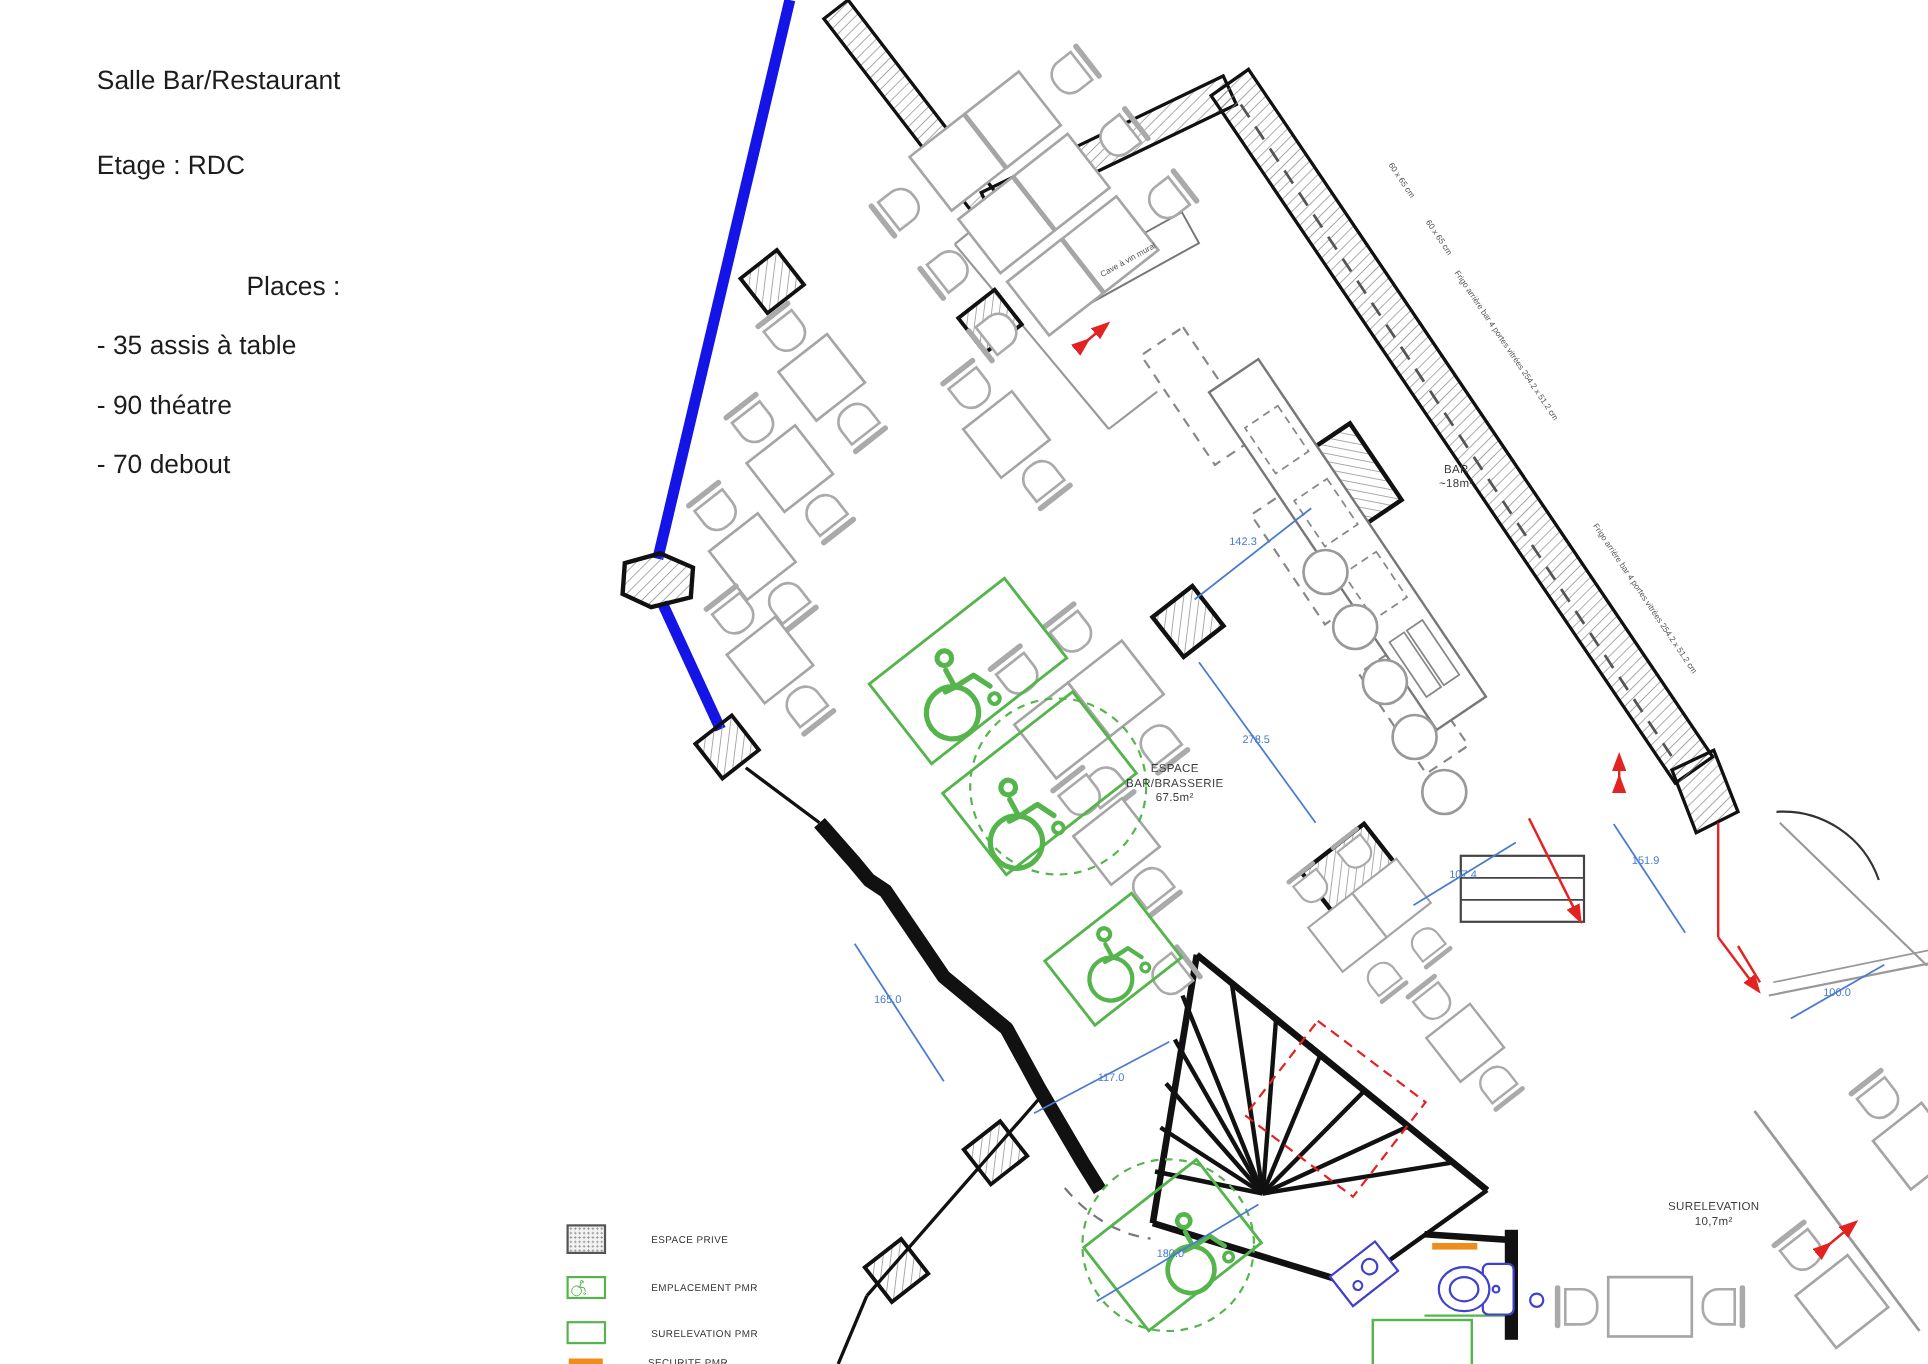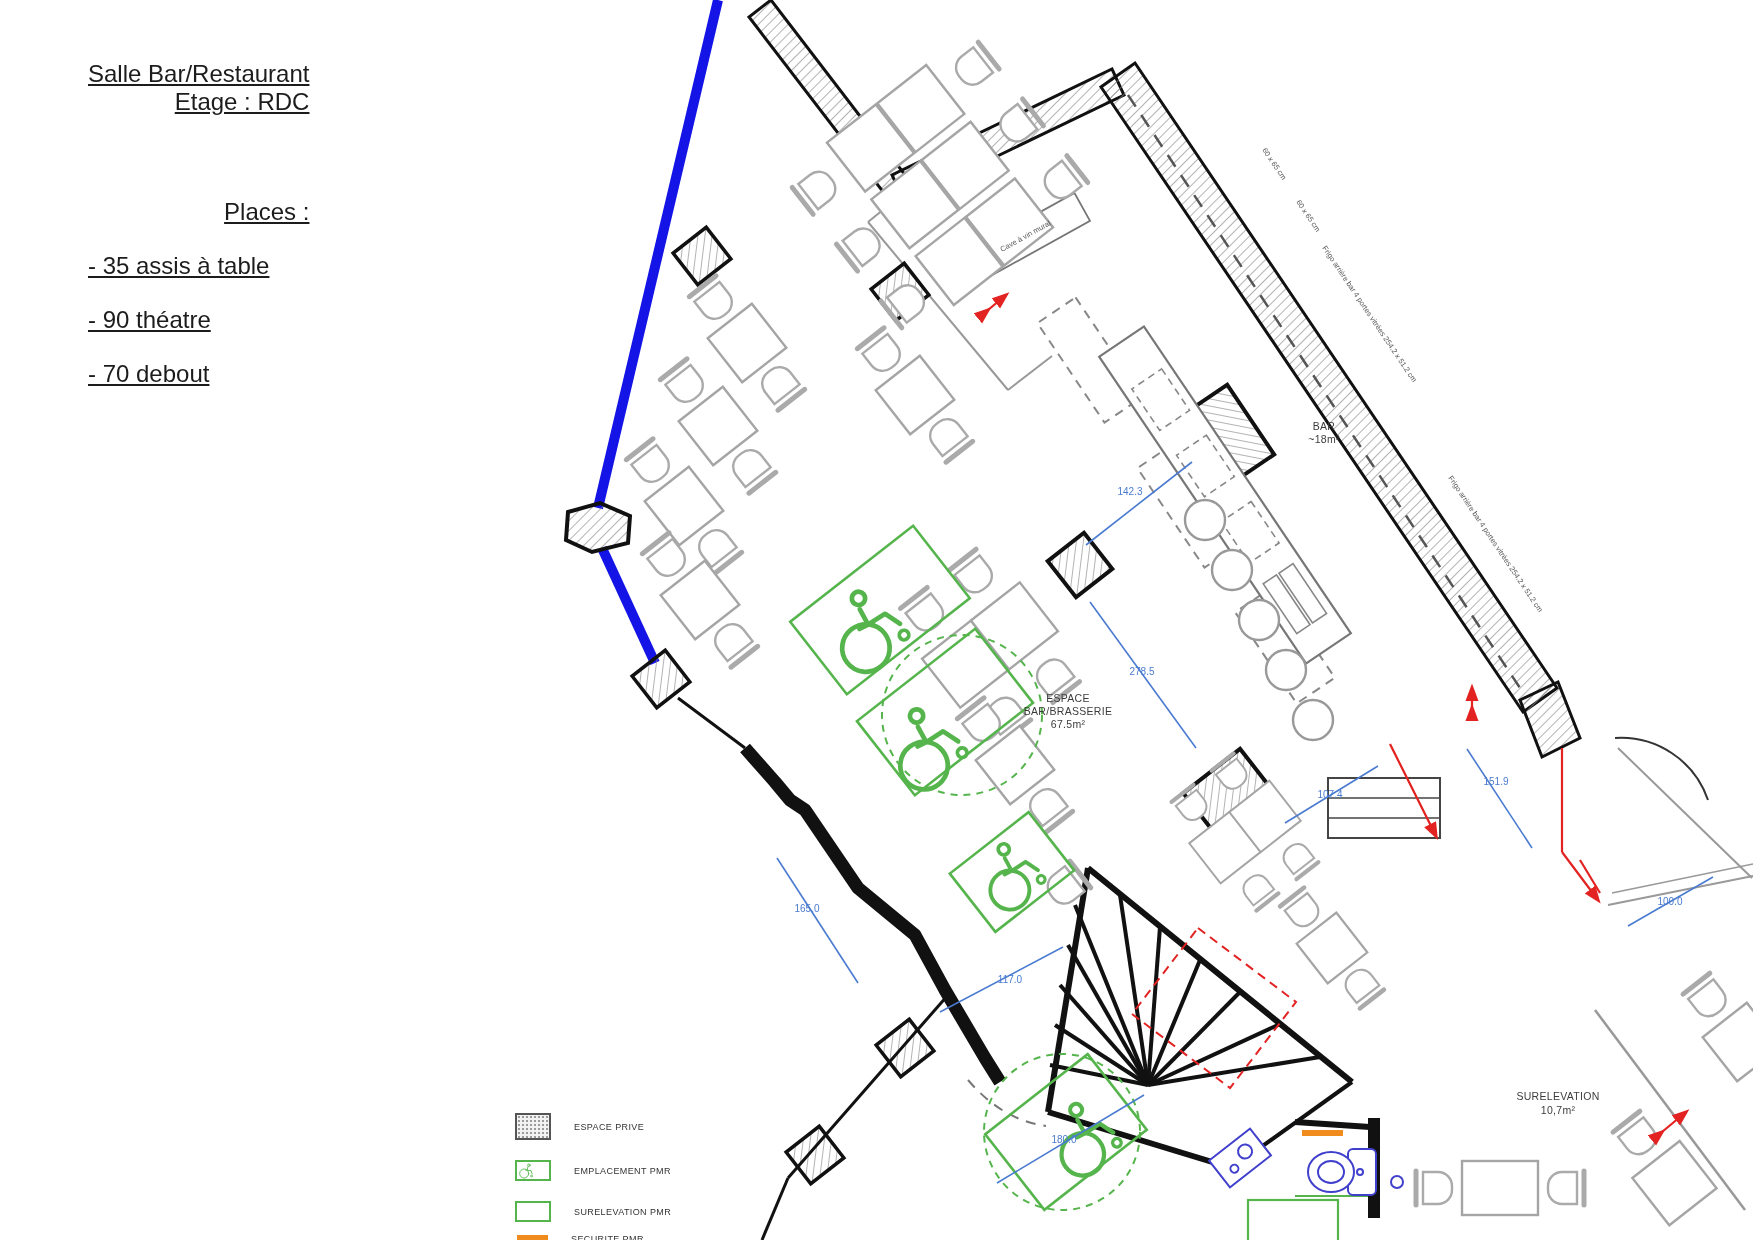--- a/index.html
+++ b/index.html
@@ -1,26 +1,26 @@
 <!DOCTYPE html>
 <html><head>
 <meta charset="utf-8">
 <style>
   html,body{margin:0;padding:0;background:#fff;}
   #page{position:relative;width:1753px;height:1240px;background:#fff;overflow:hidden;
         font-family:"Liberation Sans", sans-serif;}
   
-  #info{position:absolute;left:88px;top:60px;color:#1c1c1c;text-decoration:underline;}
+  #info{position:absolute;left:88px;top:60px;color:#1c1c1c;}
   #info .title{font-size:24px;margin:0 0 0 0;}
-  #info .floor{font-size:24px;text-align:right;}
+  #info .floor{font-size:24px;margin-top:49px;}
   #info .places-h{font-size:24px;margin-top:82px;text-align:right;}
   #info .pl{font-size:24px;margin-top:26px;}
   
   #legend{position:absolute;left:515px;top:1113px;}
-  .lg-row{display:flex;align-items:center;}
+  .lg-row{display:flex;align-items:center;gap:18px;}
   .lg-row + .lg-row{margin-top:20px;}
   .sw{box-sizing:border-box;flex:0 0 auto;}
   .sw-prive{width:36px;height:27px;border:2px solid #555;
             background-image:radial-gradient(#9a9a9a 0.8px, transparent 1px);
             background-size:4px 4px;background-color:#f2f2f2;}
   .sw-empl{width:36px;height:21px;border:2px solid #55b54c;background:#fff;position:relative;}
   .sw-circ{width:36px;height:21px;border:2px solid #55b54c;background:#fff;}
   .sw-secu{width:31px;height:9px;background:#f08c1e;margin-left:2px;}
   .lg-label{font-size:9px;color:#333;letter-spacing:.4px;margin-left:23px;white-space:nowrap;}
   

